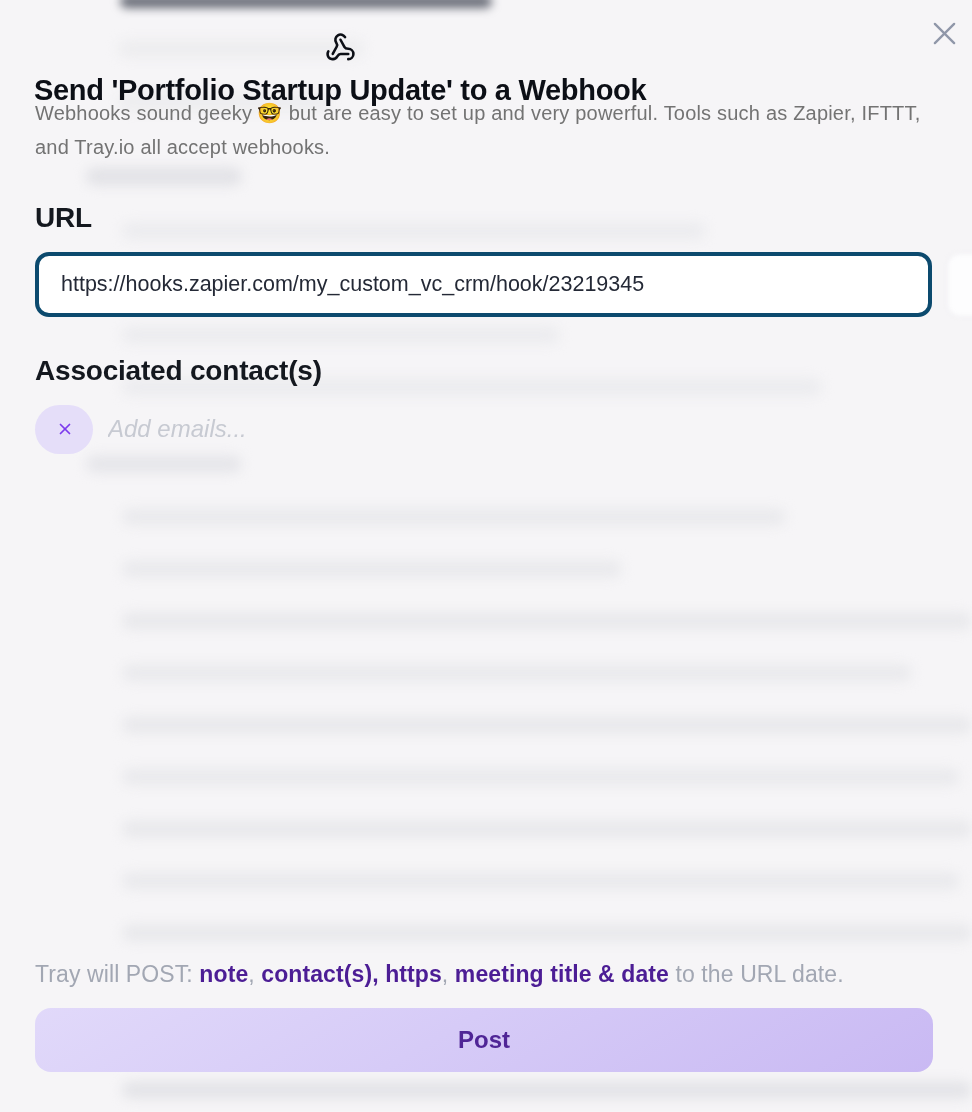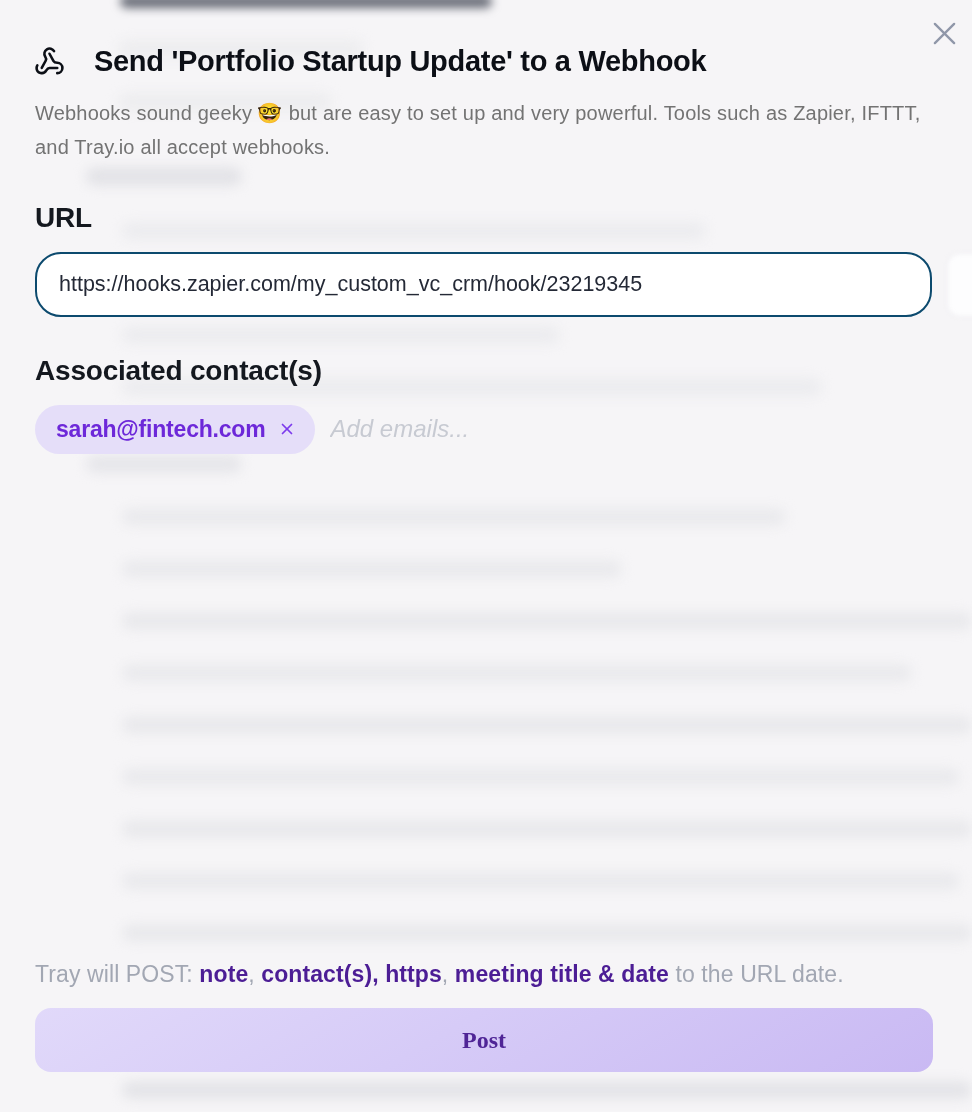--- a/index.html
+++ b/index.html
@@ -14,22 +14,22 @@
   
   .bg-line { position:absolute; border-radius:9px; filter:blur(6px); }
   .bg-dark { filter:blur(5px); }
   .bg-blob {
     position:absolute; background:#fdfdfe; border-radius:12px; filter:blur(2px);
     box-shadow:0 0 0 1px #ecebf0;
   }
 
   
   .title-row {
-    position:absolute; left:34px; top:45px;
-    display:flex; align-items:center; gap:29px;
+    position:absolute; left:34px; top:32px;
+    display:flex; align-items:center; gap:11px;flex-direction:column;
   }
   .title-row svg { flex:0 0 auto; }
   .modal-title {
     font-size:29px; font-weight:700; color:#0c0f16; letter-spacing:-0.3px;
     white-space:nowrap;
   }
 
   .close-btn {
     position:absolute; left:920px; top:9px; width:48px; height:48px;
     background:transparent; border:none; padding:6px; cursor:pointer;
@@ -44,21 +44,21 @@
   .field-label {
     position:absolute; left:35px;
     font-size:28px; font-weight:700; color:#14181f; letter-spacing:-0.2px;
   }
   .url-label { top:202px; }
   .contacts-label { top:355px; }
 
   .url-input {
     position:absolute; left:35px; top:252px; width:897px; height:65px;
     box-sizing:border-box;
-    background:#ffffff; border:2px solid #0c4a6e; border-radius:26px;
+    background:#ffffff; border:4px solid #0c4a6e; border-radius:14px;
     padding:0 22px; font-family:"Liberation Sans", sans-serif;
     font-size:21.5px; color:#242936; outline:none;
   }
 
   .chip-row {
     position:absolute; left:35px; top:404px; height:50px;
     display:flex; align-items:center;
   }
   .contact-chip {
     display:inline-flex; align-items:center; gap:13px;
@@ -79,21 +79,21 @@
   .footer-note {
     position:absolute; left:35px; top:961px; width:920px;
     font-size:23px; color:#a2a7b3; letter-spacing:0.1px; white-space:nowrap;
   }
   .footer-note .b { font-weight:700; color:#4c1d95; }
 
   .post-btn {
     position:absolute; left:35px; top:1008px; width:898px; height:64px;
     border:none; border-radius:16px; cursor:pointer;
     background:linear-gradient(150deg, #e1d9fa 0%, #d6cbf7 45%, #c9b9f3 100%);
-    font-family:Liberation Serif, serif;
+    font-family:Liberation Sans, sans-serif;
     font-size:24px; font-weight:600; color:#4f2596;
   }
 </style>
 </head>
 <body>
 
 <div>
   <div class="bg-line bg-dark" style="left:120px; top:-5px; width:372px; height:13px; background:#686c77;"></div>
   <div class="bg-line" style="left:118px; top:40px; width:246px; height:18px; background:#ededef;"></div>
   <div class="bg-line" style="left:118px; top:93px; width:214px; height:18px; background:#ededef;"></div>
@@ -136,21 +136,20 @@
 </div>
 
 <div class="modal-desc">Webhooks sound geeky 🤓 but are easy to set up and very powerful. Tools such as Zapier, IFTTT, and Tray.io all accept webhooks.</div>
 
 <div class="field-label url-label">URL</div>
 <input class="url-input" type="text" value="https://hooks.zapier.com/my_custom_vc_crm/hook/23219345" style="">
 
 <div class="field-label contacts-label">Associated contact(s)</div>
 <div class="chip-row">
   <div class="contact-chip">
-    <span class="chip-label">sarah@fintech.com</span>
     <span class="chip-remove">
       <svg width="18" height="18" viewBox="0 0 24 24" fill="none" stroke="#7c3aed" stroke-width="2.3" stroke-linecap="round">
         <line x1="6" y1="6" x2="18" y2="18"></line>
         <line x1="18" y1="6" x2="6" y2="18"></line>
       </svg>
     </span>
   </div>
   <input class="emails-input" type="text" placeholder="Add emails..." style="">
 </div>
 

